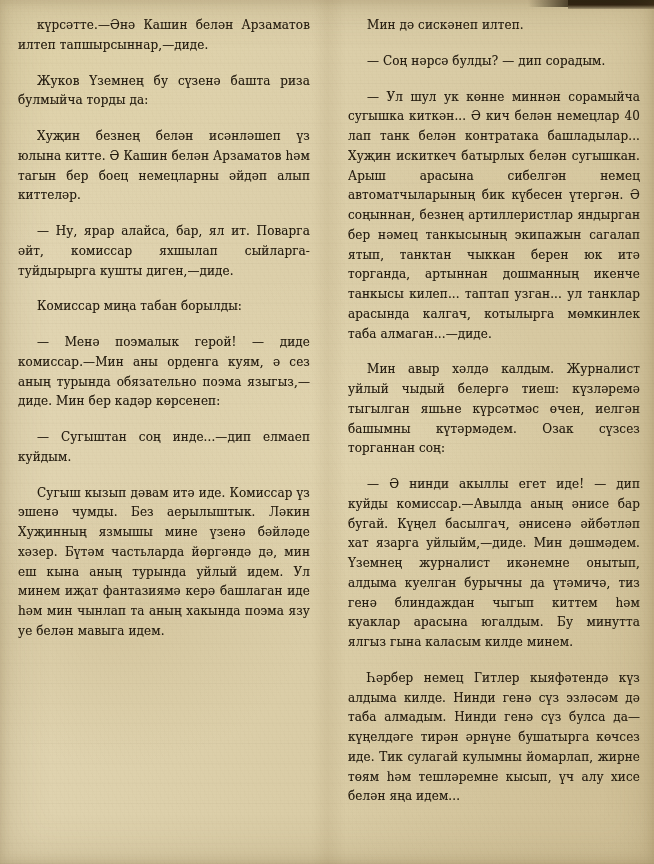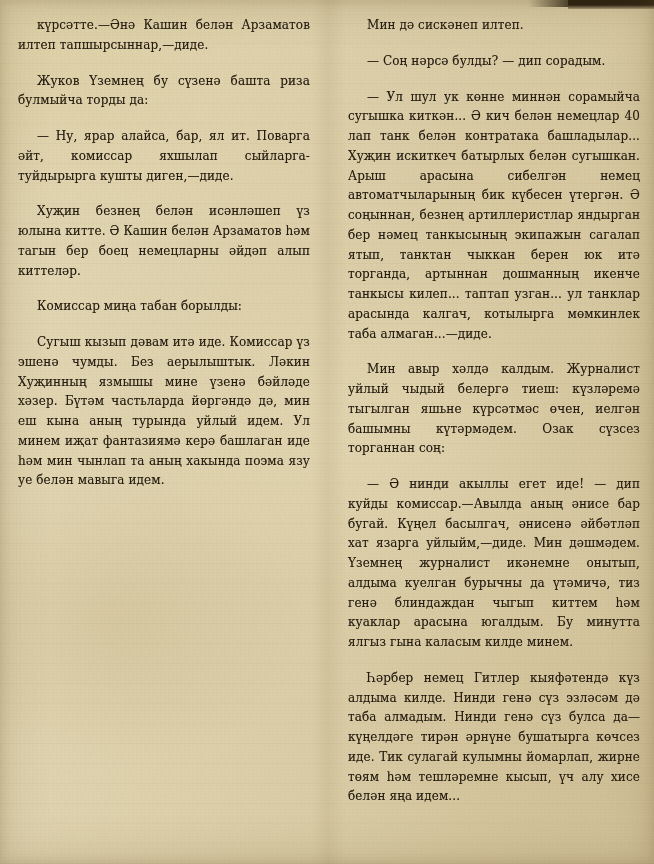--- a/index.html
+++ b/index.html
@@ -86,23 +86,25 @@
 
   <div id="grain"></div>
   <div class="ghost"></div>
   <div id="gutter"></div>
   <div id="scan-edge"></div>
   <div id="scan-edge-fade"></div>
 
   <div class="column" id="col-left">
     <p class="para">күрсәтте.—Әнә Кашин белән Арзаматов илтеп тапшырсыннар,—диде.</p>
     <p class="para">Жуков Үземнең бу сүзенә башта риза булмыйча торды да:</p>
+    <p class="para">Хуҗин безнең белән исәнләшеп үз юлына китте. Ә Кашин белән Арзаматов һәм тагын бер боец немецларны әйдәп алып киттеләр.</p>
     <p class="para">— Ну, ярар алайса, бар, ял ит. Поварга әйт, комиссар яхшылап сыйларга-туйдырырга кушты диген,—диде.</p>
-    <p class="para">Хуҗин безнең белән исәнләшеп үз юлына китте. Ә Кашин белән Арзаматов һәм тагын бер боец немецларны әйдәп алып киттеләр.</p>
     <p class="para">Комиссар миңа табан борылды:</p>
+    <p class="para">— Менә поэмалык герой! — диде комиссар.—Мин аны орденга куям, ә сез аның турында обязательно поэма языгыз,—диде. Мин бер кадәр көрсенеп:</p>
+    <p class="para">— Сугыштан соң инде...—дип елмаеп куйдым.</p>
     <p class="para">Сугыш кызып дәвам итә иде. Комиссар үз эшенә чумды. Без аерылыштык. Ләкин Хуҗинның язмышы мине үзенә бәйләде хәзер. Бүтәм частьларда йөргәндә дә, мин еш кына аның турында уйлый идем. Ул минем иҗат фантазиямә керә башлаган иде һәм мин чынлап та аның хакында поэма язу уе белән мавыга идем.</p>
 
   </div>
 
   <div class="column" id="col-right">
     <p class="para">Мин дә сискәнеп илтеп.</p>
     <p class="para">— Соң нәрсә булды? — дип сорадым.</p>
     <p class="para">— Ул шул ук көнне миннән сорамыйча сугышка киткән... Ә кич белән немецлар 40 лап танк белән контратака башладылар... Хуҗин искиткеч батырлых белән сугышкан. Арыш арасына сибелгән немец автоматчыларының бик күбесен үтергән. Ә соңыннан, безнең артиллеристлар яндырган бер нәмец танкысының экипажын сагалап ятып, танктан чыккан берен юк итә торганда, артыннан дошманның икенче танкысы килеп... таптап узган... ул танклар арасында калгач, котылырга мөмкинлек таба алмаган...—диде.</p>
     <p class="para">Мин авыр хәлдә калдым. Журналист уйлый чыдый белергә тиеш: күзләремә тыгылган яшьне күрсәтмәс өчен, иелгән башымны күтәрмәдем. Озак сүзсез торганнан соң:</p>
     <p class="para">— Ә нинди акыллы егет иде! — дип куйды комиссар.—Авылда аның әнисе бар бугай. Күңел басылгач, әнисенә әйбәтләп хат язарга уйлыйм,—диде. Мин дәшмәдем. Үземнең журналист икәнемне онытып, алдыма куелган бурычны да үтәмичә, тиз генә блиндаждан чыгып киттем һәм куаклар арасына югалдым. Бу минутта ялгыз гына каласым килде минем.</p>

